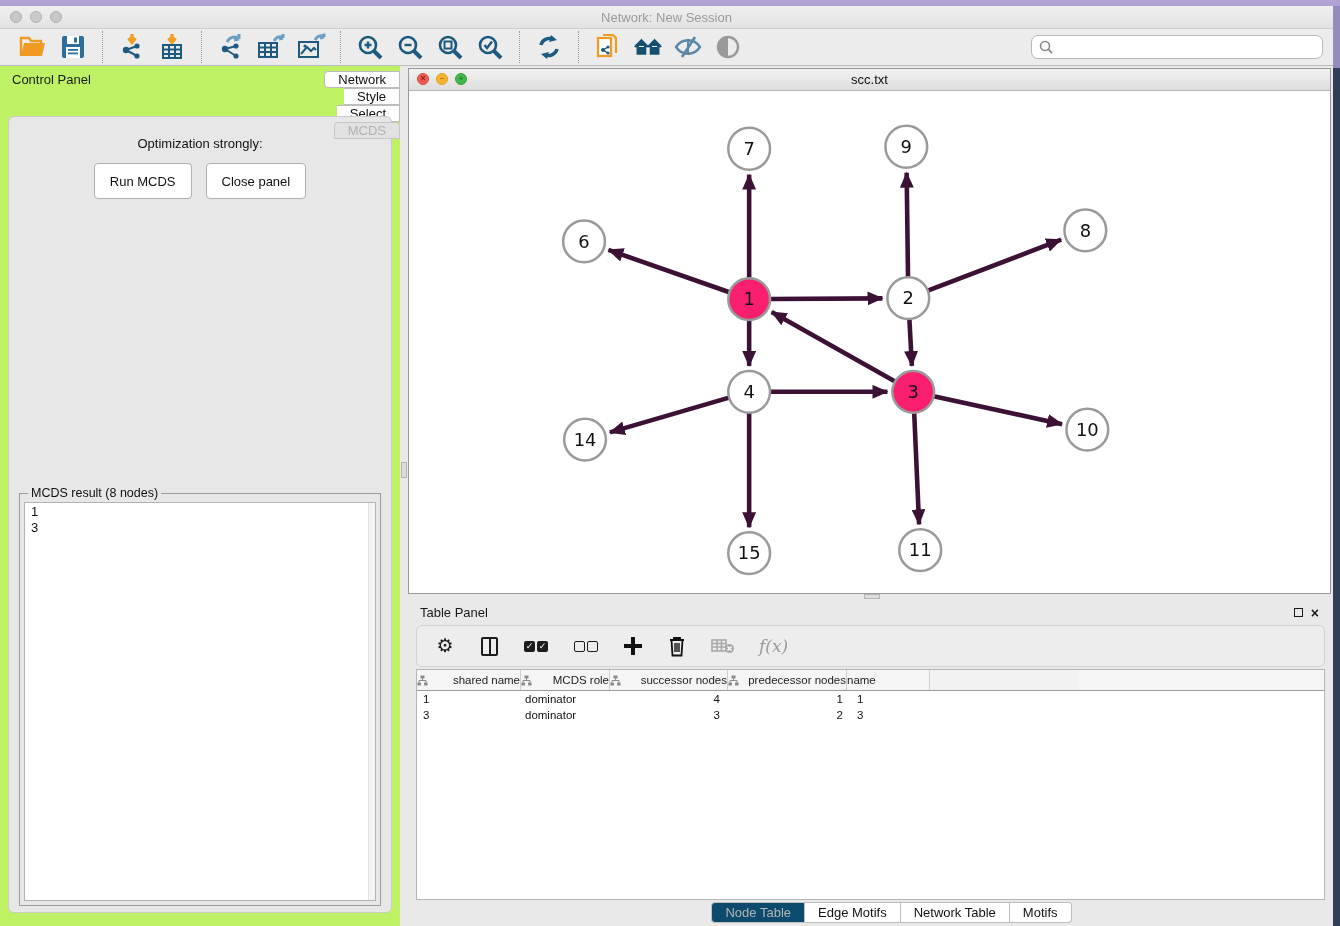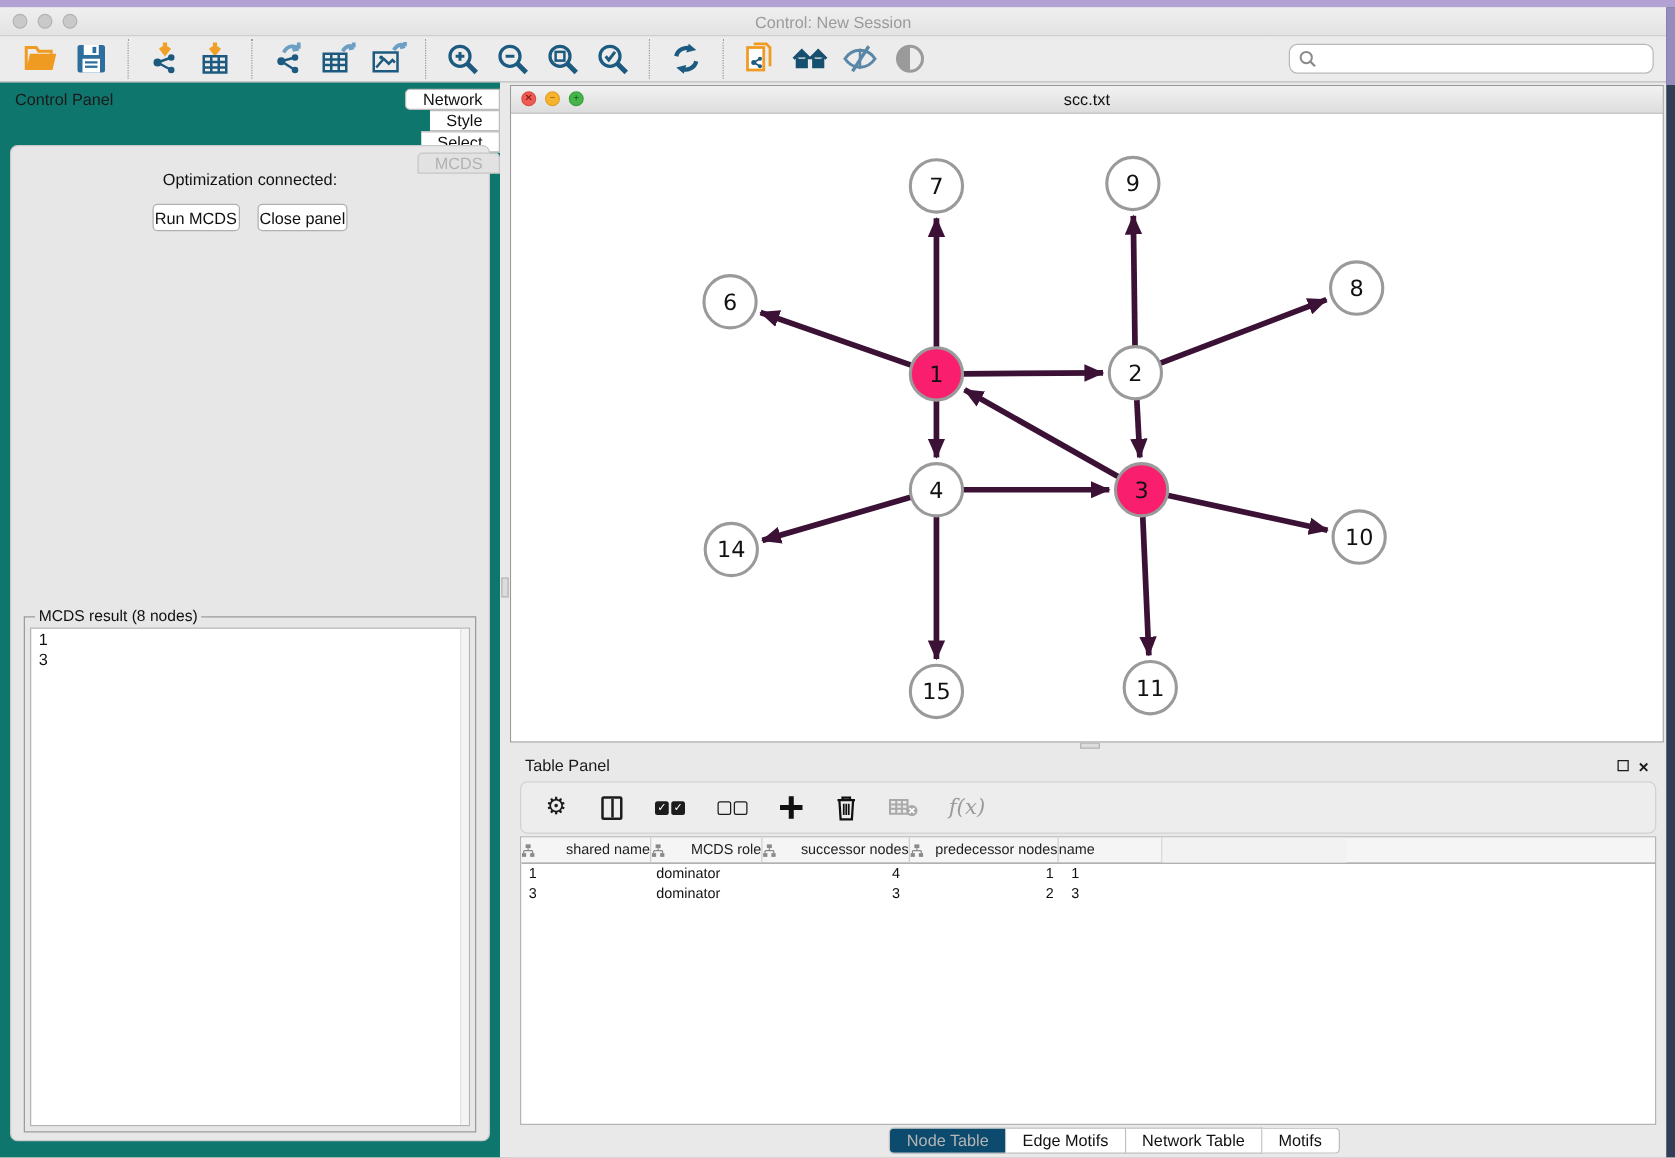--- a/index.html
+++ b/index.html
@@ -30,36 +30,36 @@
   .ticon { width:30px; height:30px; display:flex; align-items:center; justify-content:center; cursor:default; }
   .ticon svg { display:block; }
   .search-wrap { margin-left:auto; display:flex; align-items:center; }
   .search-box { width:292px; height:24px; border:1px solid #b9b9b9; border-radius:7px; background:#fff; display:flex; align-items:center; padding:0 6px; }
   .search-box input { border:none; outline:none; flex:1; font-size:12px; background:transparent; }
 
   
   .main { flex:1 1 auto; display:flex; min-height:0; }
 
   
-  .control-panel { width:400px; flex:0 0 auto; display:flex; flex-direction:column; background:#0f766e; }
+  .control-panel { width:400px; flex:0 0 auto; display:flex; flex-direction:column; background:#bef264; }
   .cp-header { height:27px; display:flex; align-items:center; padding:0 12px; }
   .cp-title { font-size:13px; color:#1a1a1a; }
   .panel-btns { margin-left:auto; display:flex; align-items:center; gap:8px; }
   .float-ico { width:9px; height:9px; border:1.5px solid #1a1a1a; display:inline-block; }
   .close-ico { font-size:14px; font-weight:bold; color:#1a1a1a; line-height:10px; }
   .cp-tabs { height:24px; display:flex; justify-content:center; align-items:flex-end;flex-direction:column; }
   .cp-tab { height:22px; padding:0 13px; background:#fff; border:1px solid #bdbdbd; border-left:none; font-size:13px; display:flex; align-items:center; color:#111; }
   .cp-tab:first-child { border-left:1px solid #bdbdbd; border-top-left-radius:4px; border-bottom-left-radius:4px; }
   .cp-tab.active { background:#e2e2e2; color:#b2b2b2; border:1px solid #c6c6c6; border-radius:4px 4px 0 0; height:24px; position:relative; z-index:2; }
   .mcds-panel { flex:1 1 auto; margin:0 8px 13px 8px; background:#e7e7e7; border:1px solid #cacaca; border-radius:6px; position:relative; margin-top:-1px; }
   .opt-label { text-align:center; margin-top:19px; font-size:13px; color:#111; }
   .criterion-select { margin:9px 36px 0 36px; height:23px; background:#fff; border:1px solid #b0b0b0; border-radius:4px; display:flex; align-items:center; padding:0 6px 0 10px; font-size:13px; }
   .criterion-select .stepper { margin-left:auto; display:flex; flex-direction:column; line-height:6px; font-size:7px; color:#333; }
   .btn-row { display:flex; justify-content:center; gap:14px; margin-top:12px; }
-  .btn { background:#fff; border:1px solid #b0b0b0; border-radius:4px; padding:2px 1px; font-size:13px; color:#111; height:22px; }
+  .btn { background:#fff; border:1px solid #b0b0b0; border-radius:4px; padding:2px 15px; font-size:13px; color:#111; height:36px; }
   .result-group { position:absolute; left:10px; right:10px; top:376px; bottom:6px; border:1px solid #9c9c9c; }
   .result-label { position:absolute; top:-8px; left:8px; background:#e7e7e7; padding:0 3px; font-size:12.5px; color:#111; }
   .result-text { position:absolute; left:4px; top:8px; right:4px; bottom:4px; background:#fff; border:1px solid #b3b3b3; font-size:13px; color:#111; padding:1px 6px; overflow:hidden; }
   .result-text .scrolltrack { position:absolute; right:0; top:0; bottom:0; width:7px; background:#f4f4f4; border-left:1px solid #e2e2e2; }
   .result-line { line-height:16px; }
 
   
   .v-splitter { width:8px; flex:0 0 auto; position:relative; }
   .v-handle { position:absolute; left:1px; top:396px; width:6px; height:16px; background:#dcdcdc; border:1px solid #b5b5b5; }
   .h-splitter { height:6px; position:relative; flex:0 0 auto; }
@@ -120,21 +120,21 @@
   <div class="desktop-top"></div>
 
   <div class="app">
 
     <div class="titlebar">
       <div class="traffic">
         <div class="tl"></div>
         <div class="tl"></div>
         <div class="tl"></div>
       </div>
-      <div class="title">Control: New Session</div>
+      <div class="title">Network: New Session</div>
     </div>
 
     <div class="toolbar">
       <div class="tgroup">
         <div class="ticon">
           <svg width="28" height="26" viewBox="0 0 28 26">
               <path d="M2 22 L5 9 L26 9 L23 22 Z" fill="#ef9b22"></path>
               <path d="M2 22 L2 4 L10 4 L12 7 L22 7 L22 9" fill="none" stroke="#ef9b22" stroke-width="2.4"></path>
             </svg>
         </div>
@@ -296,21 +296,21 @@
             <span class="close-ico">×</span>
           </div>
         </div>
         <div class="cp-tabs" id="cp-tabs">
             <div class="cp-tab">Network</div>
             <div class="cp-tab">Style</div>
             <div class="cp-tab">Select</div>
             <div class="cp-tab active">MCDS</div>
           </div>
         <div class="mcds-panel">
-          <div class="opt-label">Optimization connected:</div>
+          <div class="opt-label">Optimization strongly:</div>
           <div class="btn-row">
             <button class="btn">Run MCDS</button>
             <button class="btn">Close panel</button>
           </div>
           <div class="result-group">
             <div class="result-label">MCDS result (8 nodes)</div>
             <div class="result-text">
               <div id="result-lines">
                   <div class="result-line">1</div>
                   <div class="result-line">3</div>

